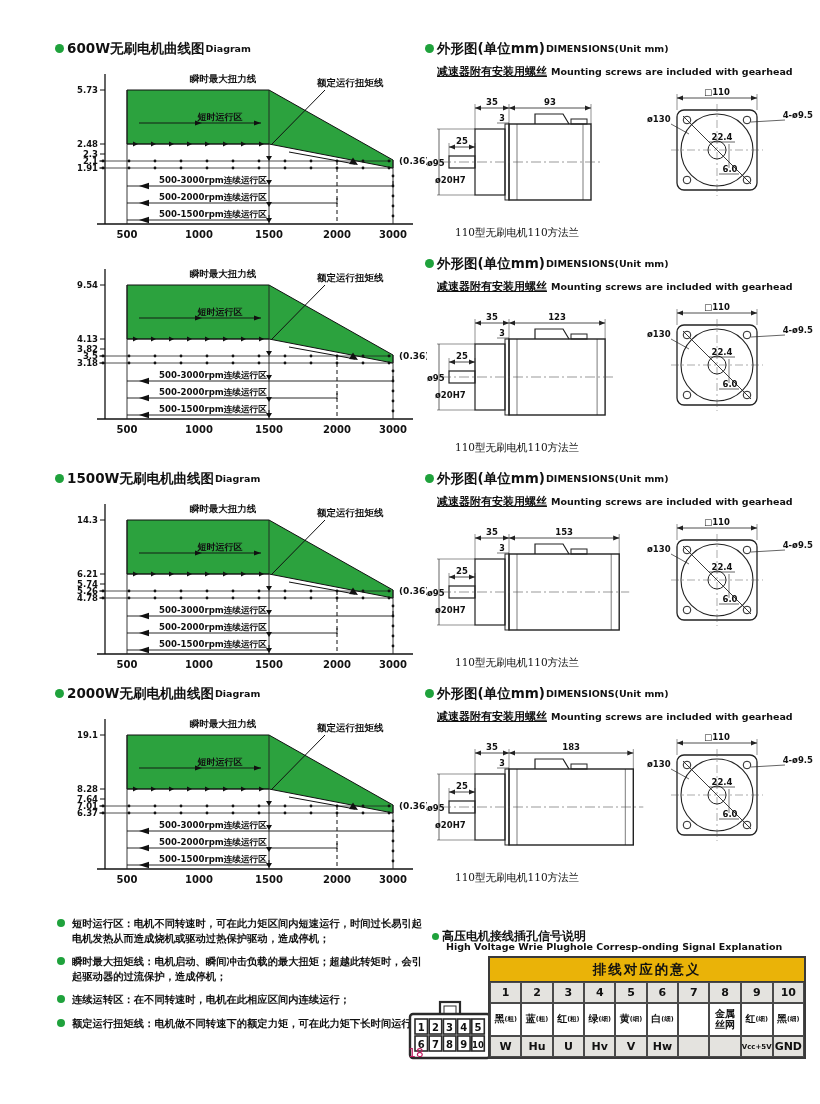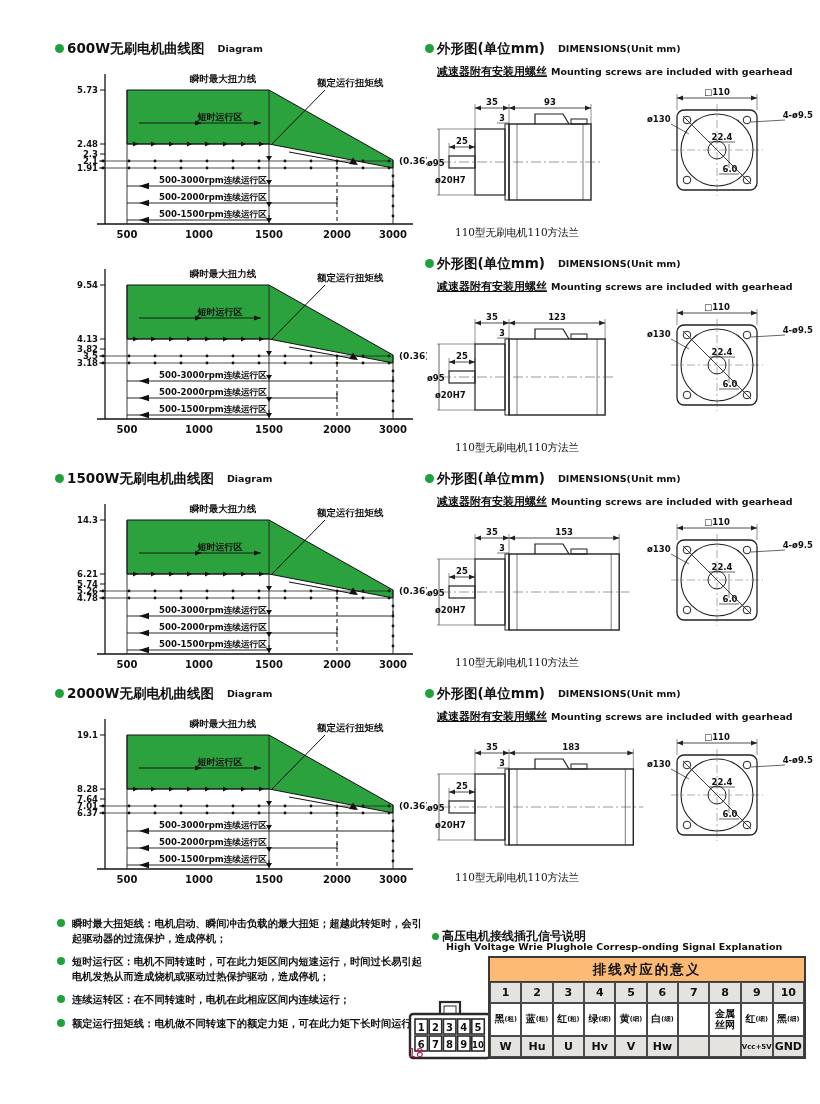--- a/index.html
+++ b/index.html
@@ -5,38 +5,38 @@
   html,body{margin:0;padding:0;background:#9a9a9a;}
   .page{position:relative;width:820px;height:1104px;background:#ffffff;overflow:hidden;
         font-family:"DejaVu Sans","Liberation Sans",sans-serif;color:#111;}
   .row{position:absolute;left:0;width:820px;height:215px;}
   .chart-block{position:absolute;left:55px;top:0;width:372px;}
   .dims-block{position:absolute;left:425px;top:0;width:390px;}
   .blk-title{white-space:nowrap;}
   .dot{display:inline-block;width:9px;height:9px;border-radius:50%;background:#1fa23c;
        vertical-align:middle;margin-right:3px;}
   .t-cn{font-weight:bold;font-size:13.5px;vertical-align:middle;}
-  .t-en{font-weight:bold;font-size:9.5px;vertical-align:middle;margin-left:13px;}
+  .t-en{font-weight:bold;font-size:9.5px;vertical-align:middle;margin-left:1px;}
   .dims-sub{margin-top:3px;margin-left:12px;white-space:nowrap;}
   .sub-cn{font-weight:bold;font-size:11px;text-decoration:underline;vertical-align:middle;}
   .sub-en{font-weight:bold;font-size:9.5px;vertical-align:middle;margin-left:4px;}
   .chart-canvas{margin-top:2px;}
   .dims-canvas{position:absolute;left:0;top:44px;}
   .dims-caption{position:absolute;left:30px;top:188px;width:220px;text-align:left;
                 font-size:10.5px;font-family:"DejaVu Serif","Liberation Serif",serif;}
   .notes-block{position:absolute;left:57px;top:916px;width:372px;}
   .note{display:flex;gap:7px;margin-bottom:9px;}
   .note-dot{flex:none;width:8px;height:8px;border-radius:50%;background:#1fa23c;margin-top:3px;}
   .note-text{font-size:10.3px;font-weight:bold;line-height:1.42;}
   .sig-title-cn{position:absolute;left:432px;top:926px;white-space:nowrap;}
   .sig-title-cn .t-cn{font-size:12px;}
   .sig-title-en{position:absolute;left:446px;top:941px;font-weight:bold;font-size:9.5px;white-space:nowrap;}
   .connector{position:absolute;left:408px;top:998px;}
   .sig-table{position:absolute;left:488px;top:956px;width:314px;border:2px solid #3a3a3a;
-             display:grid;grid-template-columns:repeat(10,1fr);background:#fdba74;}
+             display:grid;grid-template-columns:repeat(10,1fr);background:#eab308;}
   .sig-th{grid-column:1/-1;height:23px;line-height:23px;text-align:center;font-weight:bold;
           font-size:13.5px;border-bottom:1.5px solid #3a3a3a;letter-spacing:2px;}
   .sig-cell{border:0.8px solid #4a4a4a;text-align:center;font-weight:bold;
             display:flex;align-items:center;justify-content:center;}
   .sig-num{height:19px;background:#e4e3df;font-size:11px;}
   .sig-wire{height:31px;background:#ffffff;font-size:10px;line-height:1.05;flex-wrap:wrap;padding:0 1px;}
   .sig-wire .small{font-size:6.5px;}
   .sig-sig{height:19px;background:#e4e3df;font-size:11px;}
   .sig-sig.tiny{font-size:7px;}
   .page-number{position:absolute;left:396px;top:1046px;width:40px;text-align:center;
@@ -708,25 +708,25 @@
             <text x="305" y="90" font-size="8.5" text-anchor="middle" font-weight="bold" fill="#111">6.0</text>
             <line x1="294" y1="92" x2="314" y2="92" stroke="#222" stroke-width="0.7"></line>
           </svg></div>
       <div class="dims-caption">110型无刷电机110方法兰</div>
     </div>
   </div>
 
   <div class="notes-block">
     <div class="note">
       <span class="note-dot"></span>
-      <span class="note-text">瞬时最大扭矩线：电机启动、瞬间冲击负载的最大扭矩；超越此转矩时，会引起驱动器的过流保护，造成停机；</span>
+      <span class="note-text">短时运行区：电机不同转速时，可在此力矩区间内短速运行，时间过长易引起电机发热从而造成烧机或驱动过热保护驱动，造成停机；</span>
     </div>
     <div class="note">
       <span class="note-dot"></span>
-      <span class="note-text">短时运行区：电机不同转速时，可在此力矩区间内短速运行，时间过长易引起电机发热从而造成烧机或驱动过热保护驱动，造成停机；</span>
+      <span class="note-text">瞬时最大扭矩线：电机启动、瞬间冲击负载的最大扭矩；超越此转矩时，会引起驱动器的过流保护，造成停机；</span>
     </div>
     <div class="note">
       <span class="note-dot"></span>
       <span class="note-text">连续运转区：在不同转速时，电机在此相应区间内连续运行；</span>
     </div>
     <div class="note">
       <span class="note-dot"></span>
       <span class="note-text">额定运行扭矩线：电机做不同转速下的额定力矩，可在此力矩下长时间运行；</span>
     </div>
   </div>

